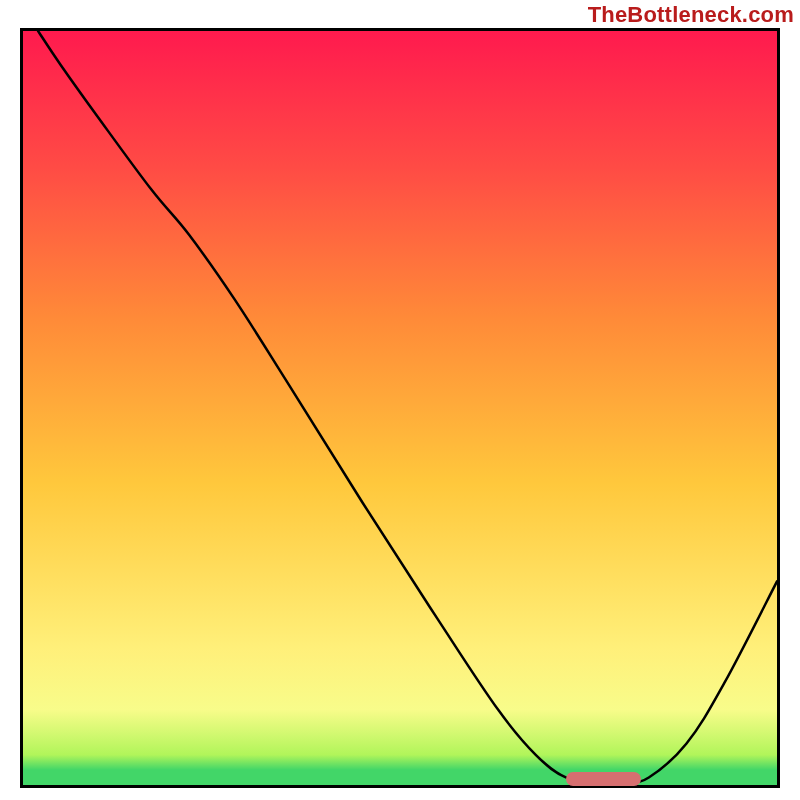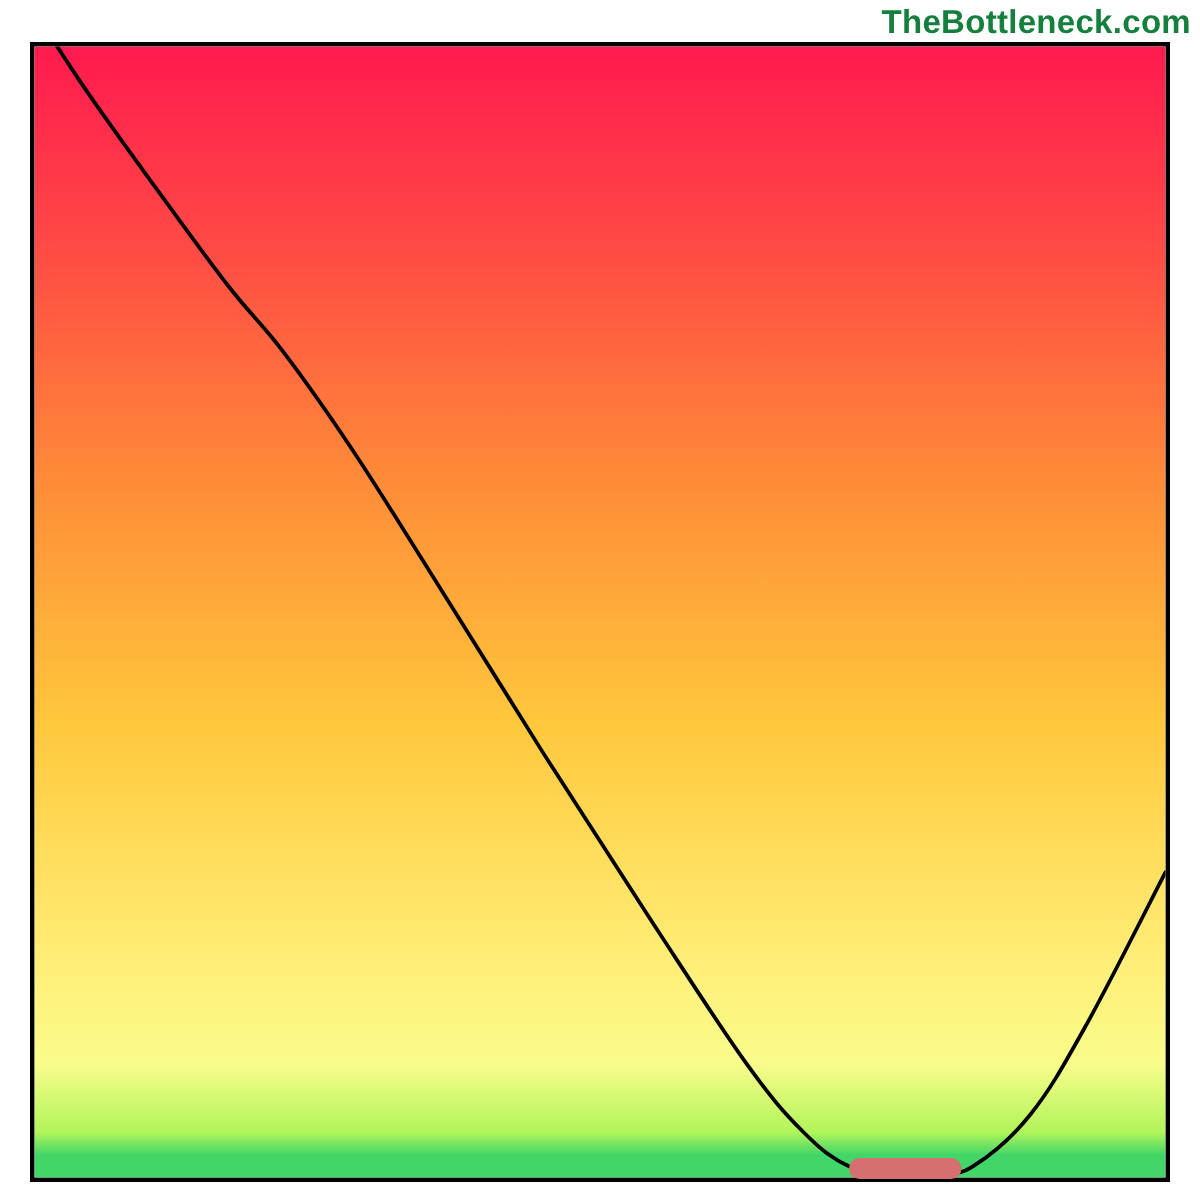--- a/index.html
+++ b/index.html
@@ -12,21 +12,21 @@
   }
   .wrap {
     position: relative;
     width: 800px;
     height: 800px;
   }
   .watermark {
     position: absolute;
     top: 2px;
     right: 6px;
-    color: #15803d;
+    color: #b91c1c;
     font-size: 22px;
     font-weight: bold;
     user-select: none;
     letter-spacing: 0.2px;
   }
   .plot {
     position: absolute;
     left: 20px;
     top: 28px;
     width: 760px;

